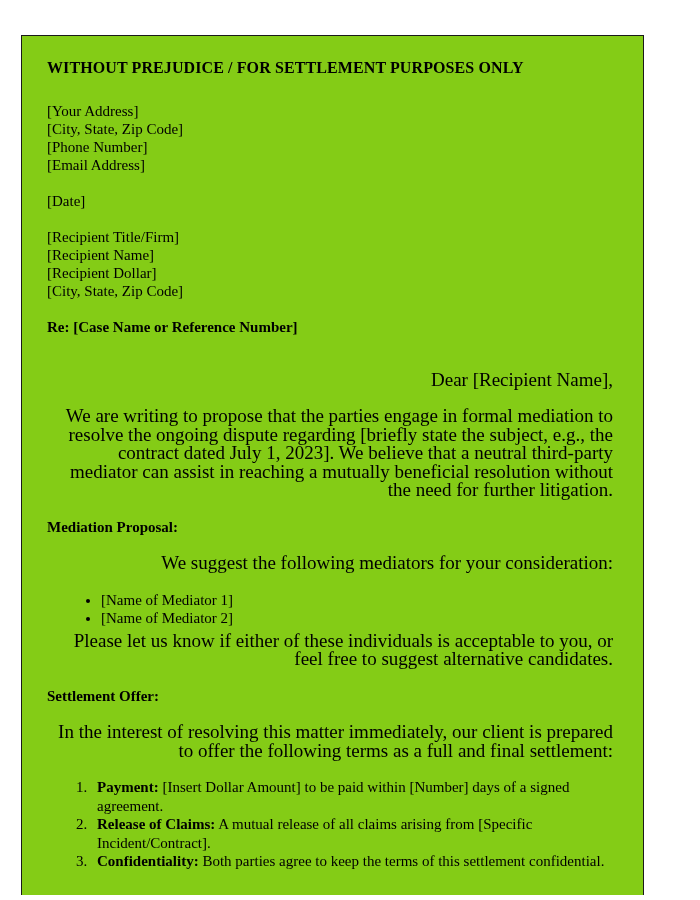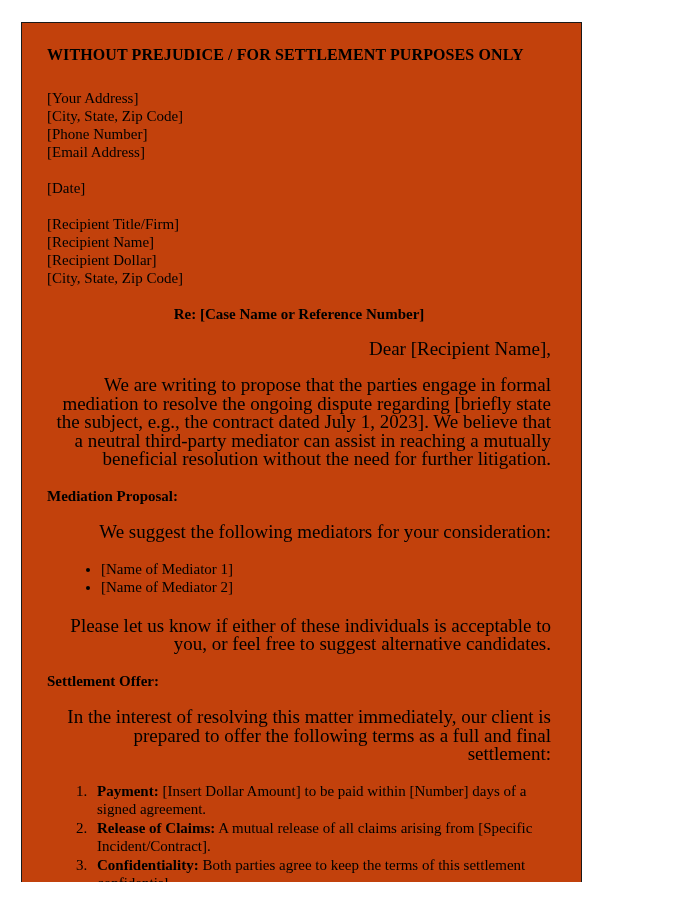--- a/index.html
+++ b/index.html
@@ -13,27 +13,27 @@
     position: relative;
     overflow: hidden;
     font-family: "Liberation Serif", "DejaVu Serif", serif;
     color: #000000;
   }
 
   
   .page {
     position: absolute;
     left: 21px;
-    top: 22px;
-    width: 561px;
+    top: 35px;
+    width: 623px;
     height: 860px;           
     box-sizing: border-box;
     border: 1px solid #1a1a1a;
     border-bottom: none;
-    background: #c2410c;
+    background: #84cc16;
     overflow: hidden;
   }
 
   .page-inner {
     padding: 22px 30px 0 25px;
   }
 
   .doc-title {
     font-size: 16px;
     font-weight: bold;
@@ -60,26 +60,25 @@
     font-size: 15px;
     font-weight: bold;
     line-height: 18.5px;
     margin: 8px 0 18px 0;
   }
 
   .re-line {
     font-size: 15px;
     font-weight: bold;
     line-height: 18.5px;
-    margin: 0 0 16px 0;
-    text-align: center;
+    margin: 0 0 34px 0;
   }
 
   ul.bullets {
-    margin: 0 0 20px 0;
+    margin: 0 0 4px 0;
     padding: 0 0 0 54px;
     list-style-type: disc;
   }
   ul.bullets li {
     font-size: 15px;
     line-height: 18.5px;
   }
 
   ol.terms {
     margin: 0 0 0 0;

